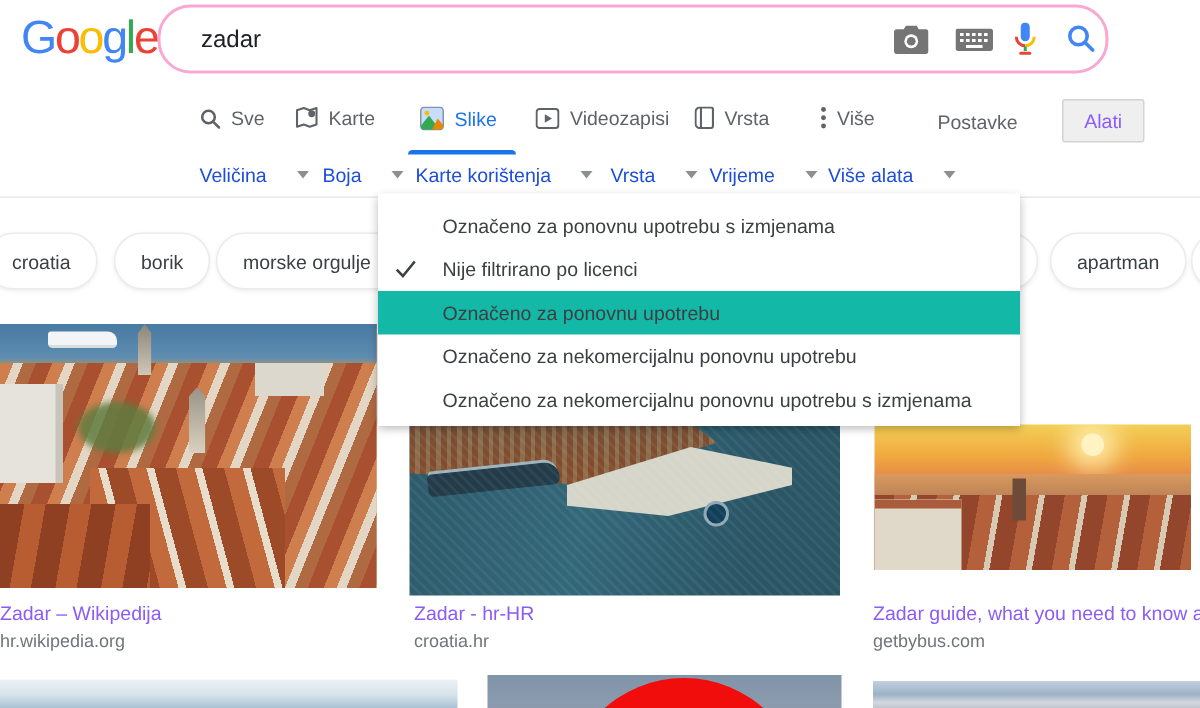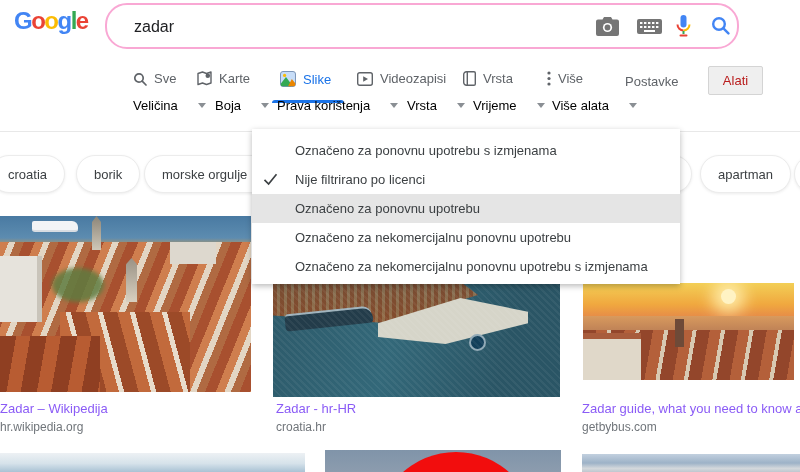--- a/index.html
+++ b/index.html
@@ -1,51 +1,51 @@
 <!DOCTYPE html>
 <html><head>
 <meta charset="utf-8">
 <style>
   html,body{margin:0;padding:0}
   body{width:800px;height:472px;position:relative;overflow:hidden;background:#fff;
        font-family:"Liberation Sans","DejaVu Sans",sans-serif;-webkit-font-smoothing:antialiased}
   .abs{position:absolute}
 
   
-  .logo{left:14px;top:7px;font-size:24px;font-weight:700;letter-spacing:-1.5px;cursor:pointer}
+  .logo{left:14px;top:7px;font-size:31px;font-weight:400;letter-spacing:-1.5px;cursor:pointer}
   .searchbox{left:105px;top:3px;width:630px;height:42px;border:2px solid #f9a8d4;border-radius:22px;background:#fff}
   .searchbox input{position:absolute;left:25px;top:1px;height:40px;width:420px;border:0;outline:0;
        font-size:16px;color:#202124;background:transparent;font-family:inherit}
   .sb-icon{position:absolute;cursor:pointer;line-height:0}
 
   
   .tab{position:absolute;top:71px;display:flex;align-items:center;gap:7px;font-size:13px;color:#5f6368;cursor:pointer;white-space:nowrap}
   .tab svg{display:block}
   .tab.active{color:#1a73e8}
   .tab-underline{left:272px;top:100px;width:72px;height:3px;background:#1a73e8;border-radius:3px 3px 0 0}
   .settings{left:625px;top:74px;font-size:13px;color:#5f6368;cursor:pointer}
   .tools-btn{left:708px;top:66px;width:53px;height:27px;background:#efefef;border:1px solid #d4d4d4;border-radius:2px;
-       font-size:13px;color:#b91c1c;text-align:center;line-height:27px;cursor:pointer}
-
-  
-  .filter{position:absolute;top:98px;display:flex;align-items:center;gap:20px;font-size:13px;color:#000000;cursor:pointer;white-space:nowrap}
+       font-size:13px;color:#8b5cf6;text-align:center;line-height:27px;cursor:pointer}
+
+  
+  .filter{position:absolute;top:109px;display:flex;align-items:center;gap:20px;font-size:13px;color:#1d4ed8;cursor:pointer;white-space:nowrap}
   .caret{width:0;height:0;border-left:4px solid transparent;border-right:4px solid transparent;border-top:5px solid #8a8f94}
   .filters-divider{left:0;top:131px;width:800px;height:1px;background:#e8e8e8}
 
   
   .chip{position:absolute;top:155px;height:38px;line-height:38px;background:#fff;border:1px solid #ececec;
        border-radius:20px;box-shadow:0 1px 3px rgba(0,0,0,.08);font-size:13px;color:#3c4043;padding:0 17px;
        z-index:2;cursor:pointer;white-space:nowrap;box-sizing:border-box}
   .chip.partial{padding:0}
 
   
   .menu{left:252px;top:129px;width:428px;background:#fff;z-index:10;padding:7px 0 3px;
        box-shadow:0 2px 6px rgba(0,0,0,.28);}
   .menu-item{position:relative;height:29px;line-height:29px;padding-left:43px;font-size:13px;color:#3c4043;cursor:pointer}
-  .menu-item.hover{background:#e5e5e5}
+  .menu-item.hover{background:#14b8a6}
   .check{position:absolute;left:11px;top:8px;line-height:0}
 
   
   .rimg{position:absolute;overflow:hidden;cursor:pointer}
   .img1{left:0;top:216px;width:251px;height:176px;
     background:
       linear-gradient(180deg,#497aa2 0px,#5d8cb0 22px,#87918a 26px,rgba(0,0,0,0) 26px),
       repeating-linear-gradient(112deg,#a8502f 0 10px,#cf7e4e 10px 18px,#e3d6c4 18px 24px,#b06a42 24px 32px);
     background-color:#c08256}
   .ship1{left:32px;top:5px;width:46px;height:9px;background:#f2f4f6;border-radius:2px 6px 3px 3px;border-bottom:2px solid #d8dde2}
@@ -207,21 +207,21 @@
 <div>
   <div class="filter" style="left:133px">
     <span>Veličina</span>
       <span class="caret"></span>
   </div>
   <div class="filter" style="left:215px">
     <span>Boja</span>
       <span class="caret"></span>
   </div>
   <div class="filter" style="left:277px">
-    <span>Prava korištenja</span>
+    <span>Karte korištenja</span>
       <span class="caret"></span>
   </div>
   <div class="filter" style="left:407px">
     <span>Vrsta</span>
       <span class="caret"></span>
   </div>
   <div class="filter" style="left:473px">
     <span>Vrijeme</span>
       <span class="caret"></span>
   </div>

